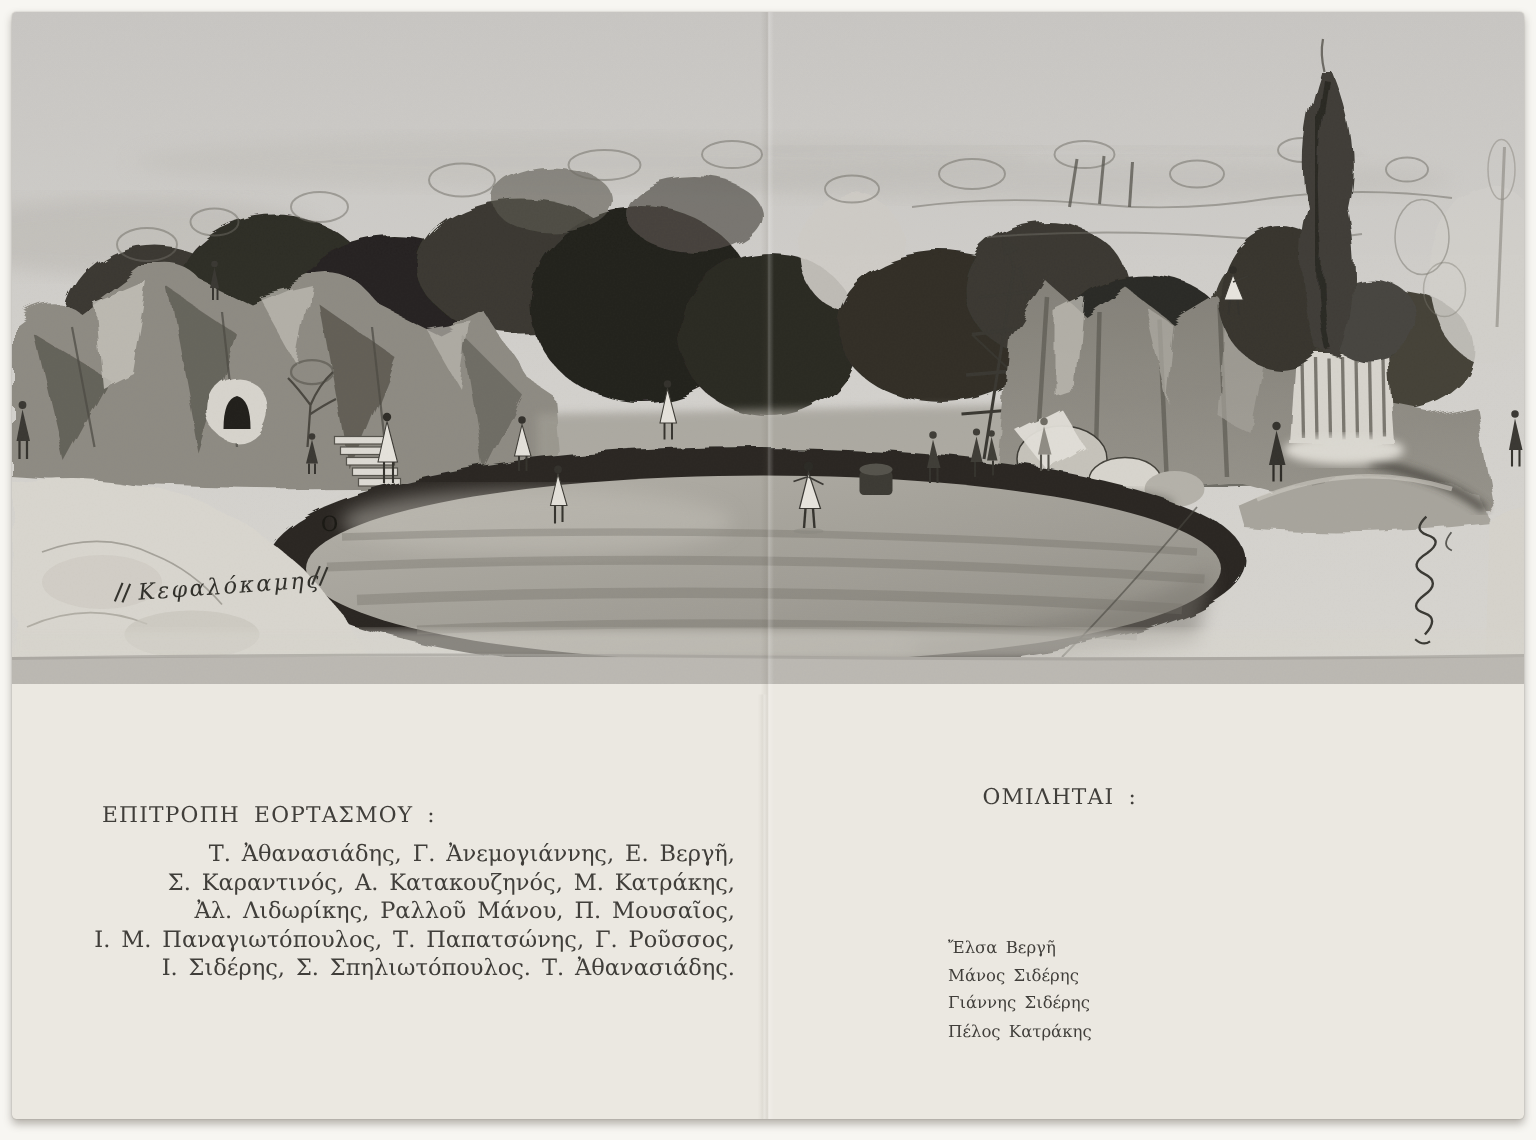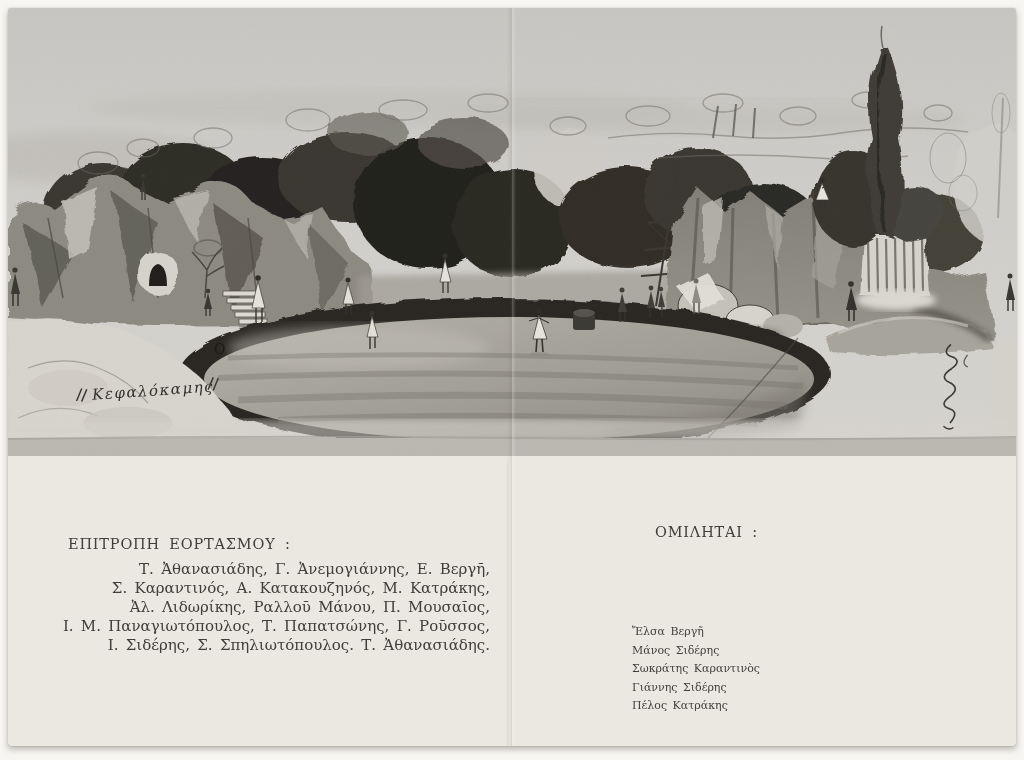--- a/index.html
+++ b/index.html
@@ -406,20 +406,19 @@
     <div>Ἀλ. Λιδωρίκης, Ραλλοῦ Μάνου, Π. Μουσαῖος,</div>
     <div>Ι. Μ. Παναγιωτόπουλος, Τ. Παπατσώνης, Γ. Ροῦσσος,</div>
     <div>Ι. Σιδέρης, Σ. Σπηλιωτόπουλος. Τ. Ἀθανασιάδης.</div>
   </div>
 
   <div class="txt col-heading speakers-heading">ΟΜΙΛΗΤΑΙ :</div>
 
   <div class="txt speakers-list">
     <div>Ἔλσα Βεργῆ</div>
     <div>Μάνος Σιδέρης</div>
-    <div>Σωκράτης Καραντινὸς</div>
     <div>Γιάννης Σιδέρης</div>
     <div>Πέλος Κατράκης</div>
   </div>
 
   <div class="crease"></div>
   <div class="crease-low"></div>
 </div>
 
 </body></html>

